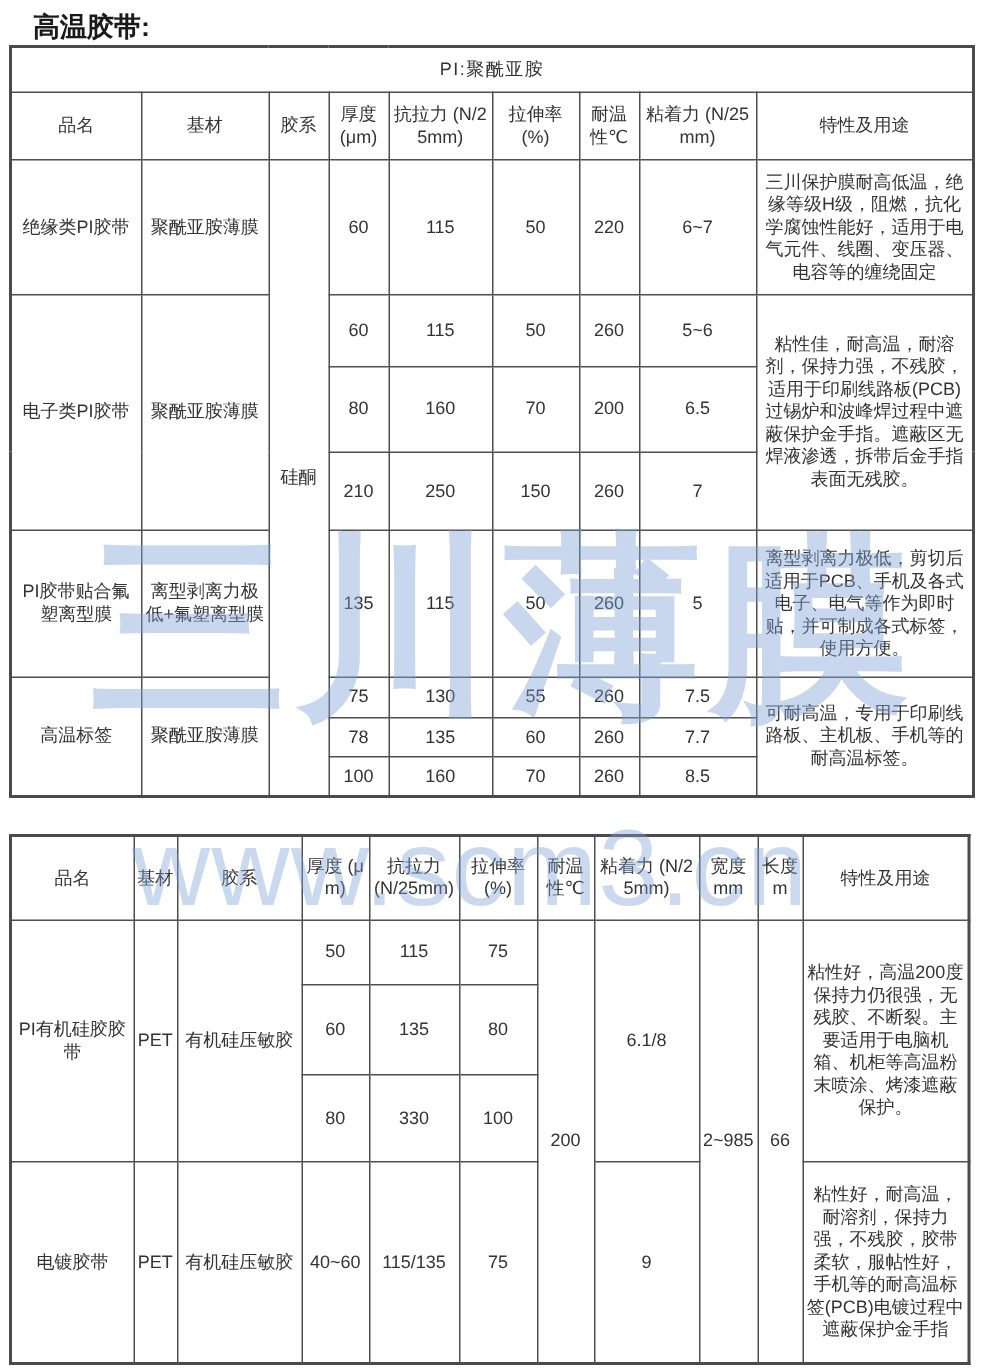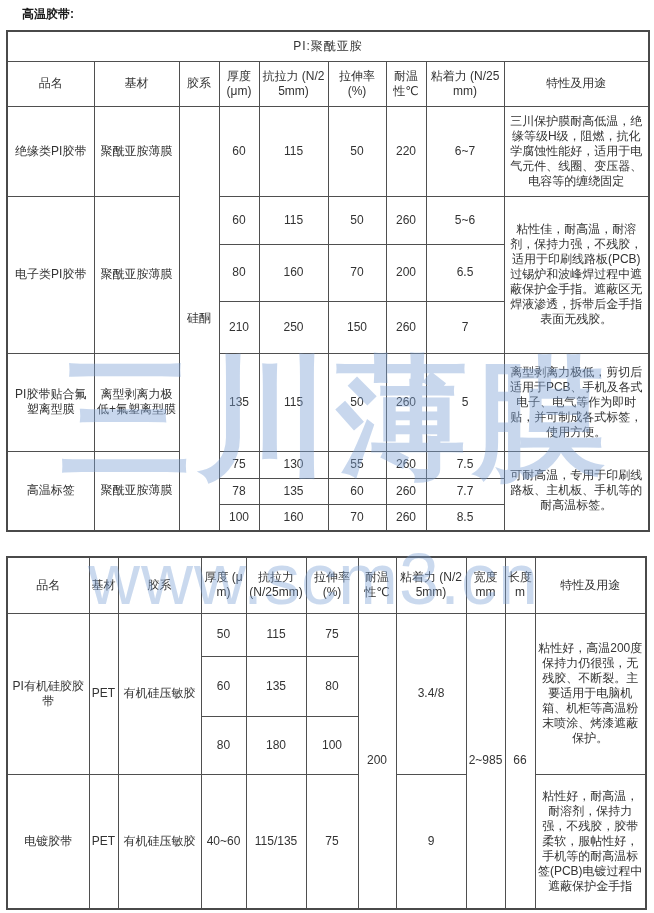--- a/index.html
+++ b/index.html
@@ -1,21 +1,21 @@
 <!DOCTYPE html>
 <html><head>
 <meta charset="utf-8">
 <style>
   html,body{margin:0;padding:0;}
   body{
     width:654px;height:913px;position:relative;background:#ffffff;
     font-family:"Liberation Sans","DejaVu Sans",sans-serif;overflow:hidden;
   }
   .page-title{
-    position:absolute;left:22px;top:6px;font-size:12px;font-weight:bold;color:#1a1a1a;
+    position:absolute;left:22px;top:6px;font-size:18px;font-weight:bold;color:#1a1a1a;
   }
   table.spec{
     position:absolute;border-collapse:collapse;table-layout:fixed;
     border:2px solid #4a4a4a;background:#fff;
   }
   #t1{left:6px;top:30px;width:642px;}
   #t2{left:6px;top:556px;width:639px;}
   table.spec td{
     border:1px solid #4f4f4f;font-size:12px;color:#333;text-align:center;
     vertical-align:middle;padding:1px 2px;line-height:15px;word-break:break-all;
@@ -165,33 +165,33 @@
     <td class="hd">特性及用途</td>
   </tr>
   <tr style="height:43px">
     <td rowspan="3">PI有机硅胶胶带</td>
     <td rowspan="3">PET</td>
     <td rowspan="3">有机硅压敏胶</td>
     <td>50</td>
     <td>115</td>
     <td>75</td>
     <td rowspan="4">200</td>
-    <td rowspan="3">3.4/8</td>
+    <td rowspan="3">6.1/8</td>
     <td rowspan="4">2~985</td>
     <td rowspan="4">66</td>
     <td rowspan="3" class="desc">粘性好，高温200度保持力仍很强，无残胶、不断裂。主要适用于电脑机箱、机柜等高温粉末喷涂、烤漆遮蔽保护。</td>
   </tr>
   <tr style="height:60px">
     <td>60</td>
     <td>135</td>
     <td>80</td>
   </tr>
   <tr style="height:58px">
     <td>80</td>
-    <td>180</td>
+    <td>330</td>
     <td>100</td>
   </tr>
   <tr style="height:135px">
     <td>电镀胶带</td>
     <td>PET</td>
     <td>有机硅压敏胶</td>
     <td>40~60</td>
     <td>115/135</td>
     <td>75</td>
     <td>9</td>

